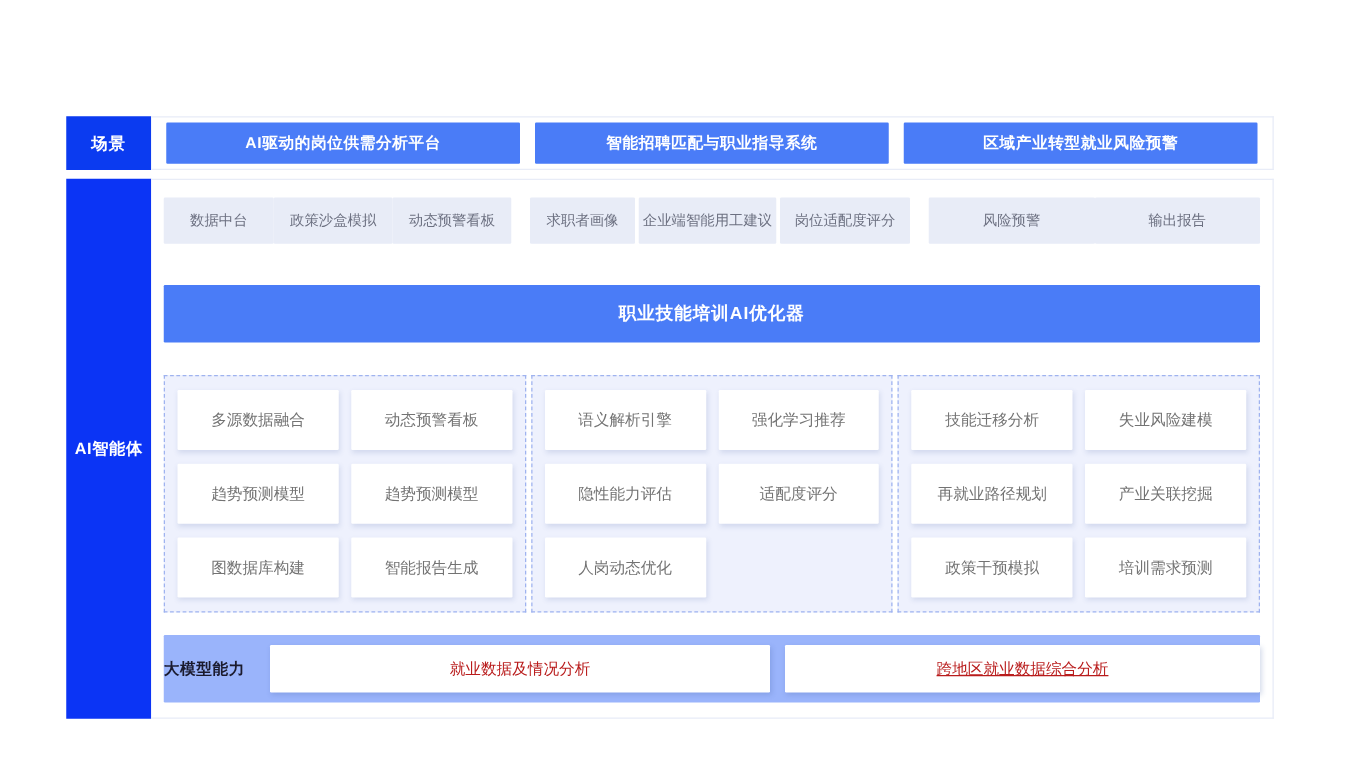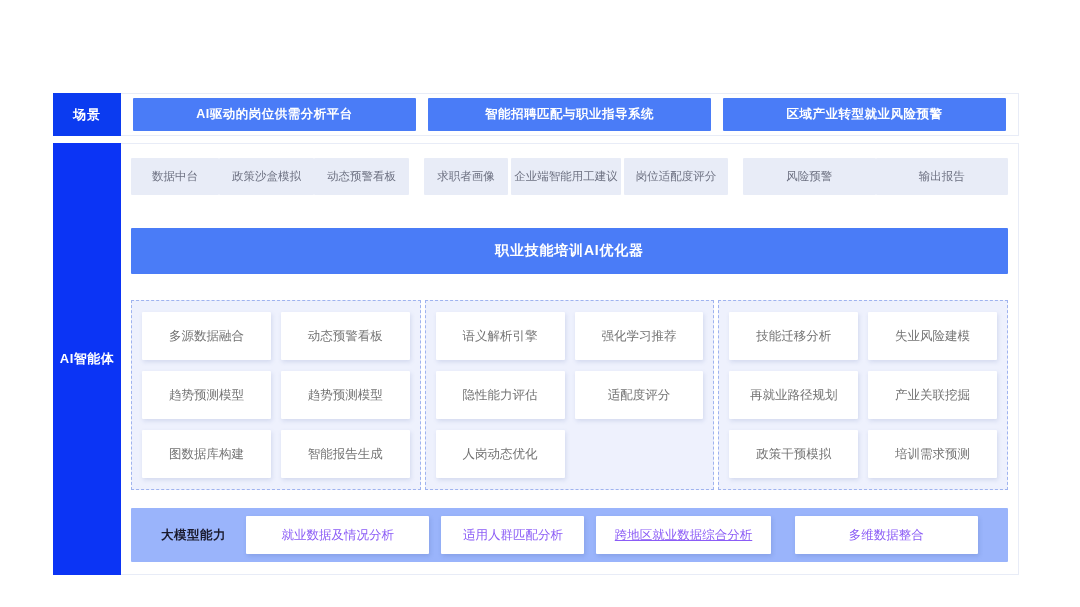--- a/index.html
+++ b/index.html
@@ -183,37 +183,37 @@
     border-radius: 1px;
     white-space: nowrap;
   }
 
   
   .model-band {
     height: 58px;
     background: #9ab4fb;
     display: flex;
     align-items: center;
-    padding: 0 30px;
+    padding: 0 0;
     box-sizing: border-box;
     gap: 12px;
     border-radius: 1px;
   }
   .model-band-label {
     flex: 0 0 auto;
     color: #1b1b2e;
     font-size: 12.5px;
     font-weight: bold;
     letter-spacing: .5px;
     padding-right: 8px;
     white-space: nowrap;
   }
   .model-card {
     background: #ffffff;
-    color: #8b5cf6;
+    color: #b91c1c;
     font-size: 12.5px;
     height: 38px;
     display: flex;
     align-items: center;
     justify-content: center;
     box-shadow: 1px 2px 4px rgba(70, 95, 165, .22);
     border-radius: 1px;
     white-space: nowrap;
   }
   .mc-1 { flex: 1 1 0; }
@@ -280,21 +280,19 @@
           <div class="card">产业关联挖掘</div>
           <div class="card">政策干预模拟</div>
           <div class="card">培训需求预测</div>
         </div>
 
       </div>
 
       <div class="model-band">
         <div class="model-band-label">大模型能力</div>
         <div class="model-card mc-1">就业数据及情况分析</div>
-        <div class="model-card mc-2">适用人群匹配分析</div>
         <div class="model-card mc-3">跨地区就业数据综合分析</div>
-        <div class="model-card mc-4">多维数据整合</div>
       </div>
 
     </div>
   </div>
 
 </div>
 
 </body></html>

